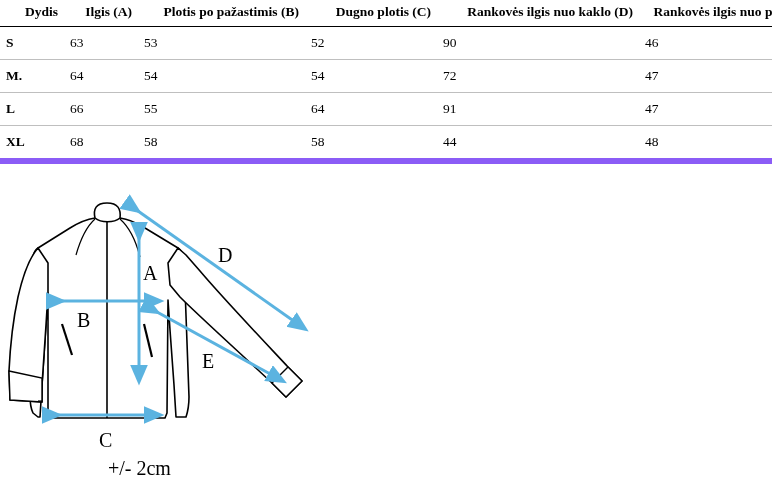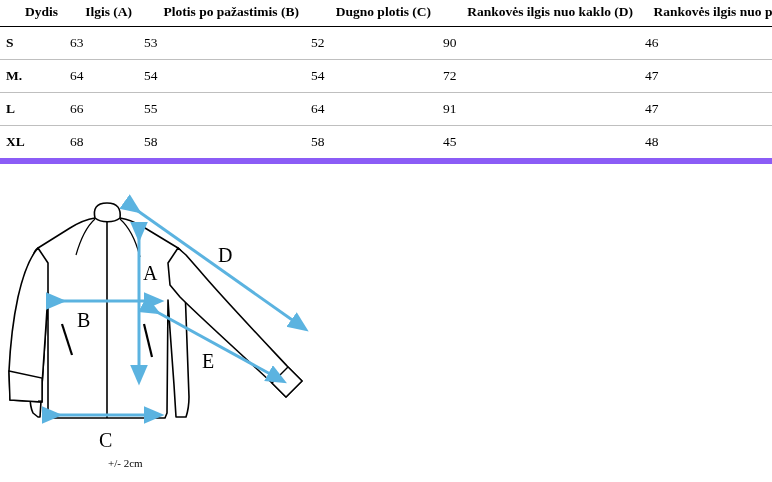--- a/index.html
+++ b/index.html
@@ -49,21 +49,21 @@
     position: absolute;
     left: 0;
     top: 185px;
     width: 772px;
     height: 297px;
   }
   .tolerance {
     position: absolute;
     left: 108px;
     top: 457px;
-    font-size: 11px;
+    font-size: 20px;
     font-family: "Liberation Serif", serif;
   }
   .label {
     font-family: "Liberation Serif", serif;
     font-size: 20px;
     fill: #000000;
   }
 </style>
 </head>
 <body>
@@ -102,21 +102,21 @@
       <td>55</td>
       <td>64</td>
       <td>91</td>
       <td>47</td>
     </tr>
     <tr>
       <td class="cell-bold">XL</td>
       <td>68</td>
       <td>58</td>
       <td>58</td>
-      <td>45</td>
+      <td>44</td>
       <td>48</td>
     </tr>
   </tbody>
 </table>
 
 <div class="diagram-wrap">
   <svg width="772" height="297" viewBox="0 0 772 297" xmlns="http://www.w3.org/2000/svg">
     <defs>
       <marker id="arrowhead" markerWidth="7" markerHeight="7" refX="5.5" refY="3" orient="auto">
         <polygon points="0,0 7,3 0,6" fill="#5bb3e0"></polygon>

